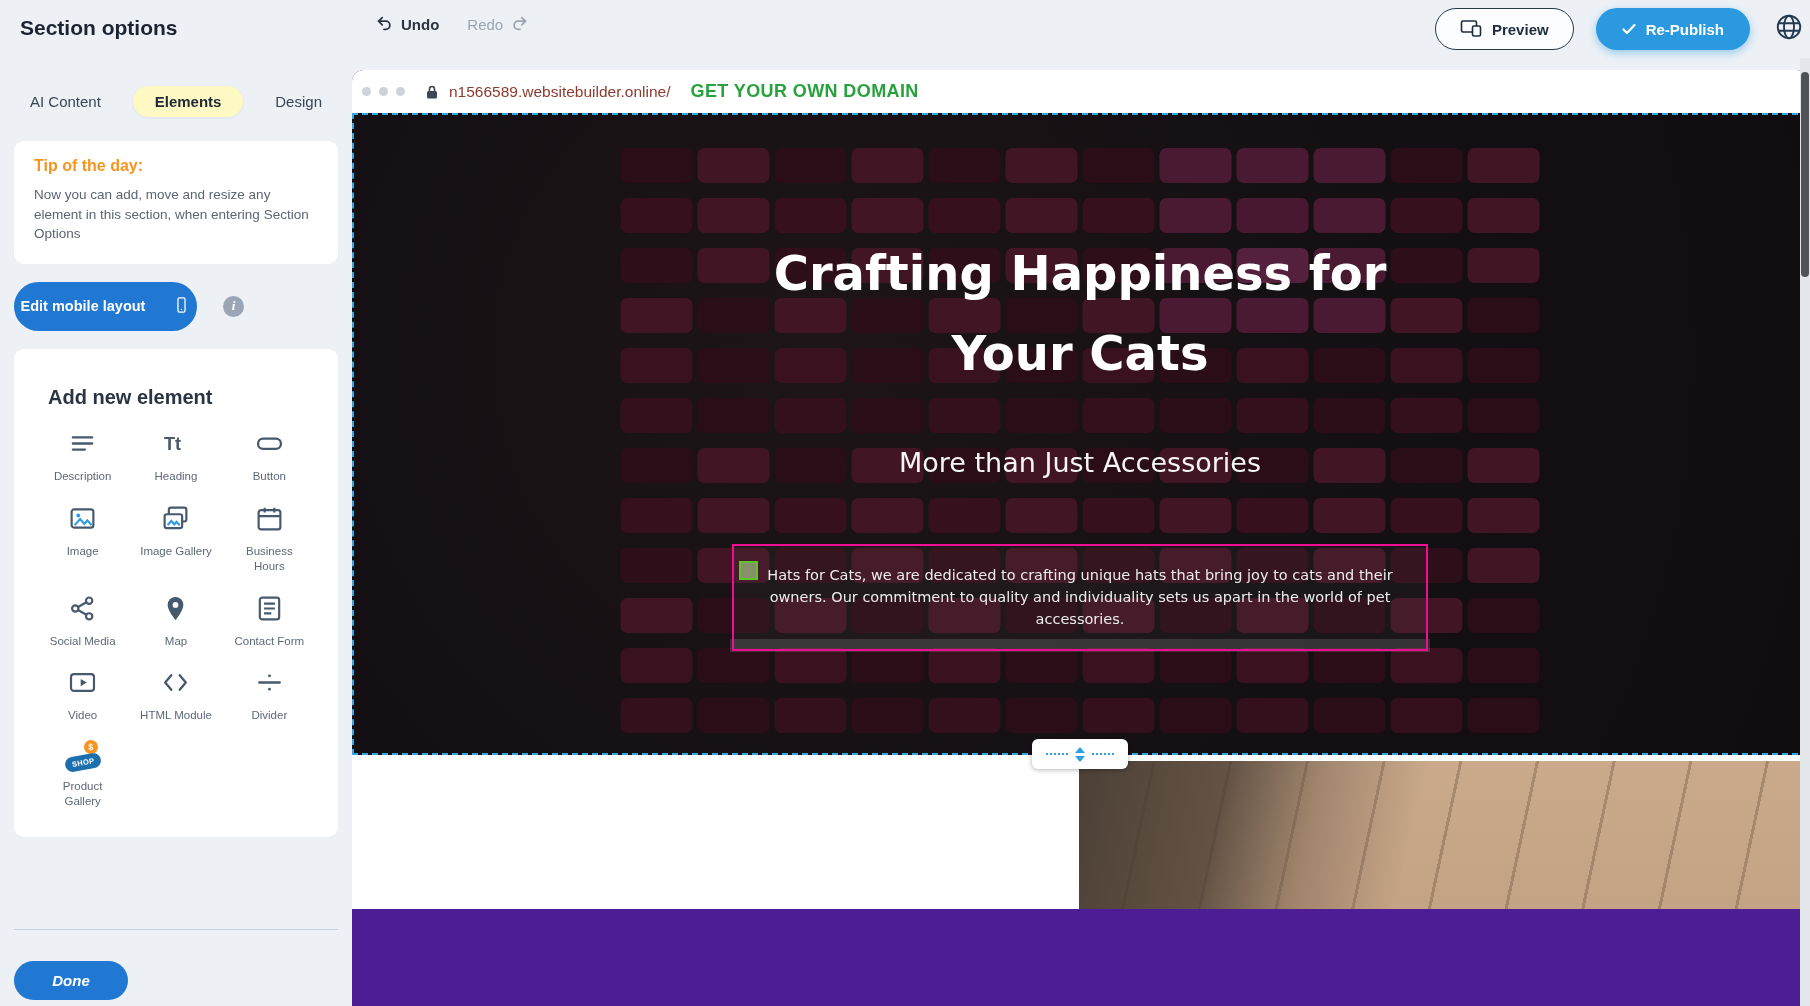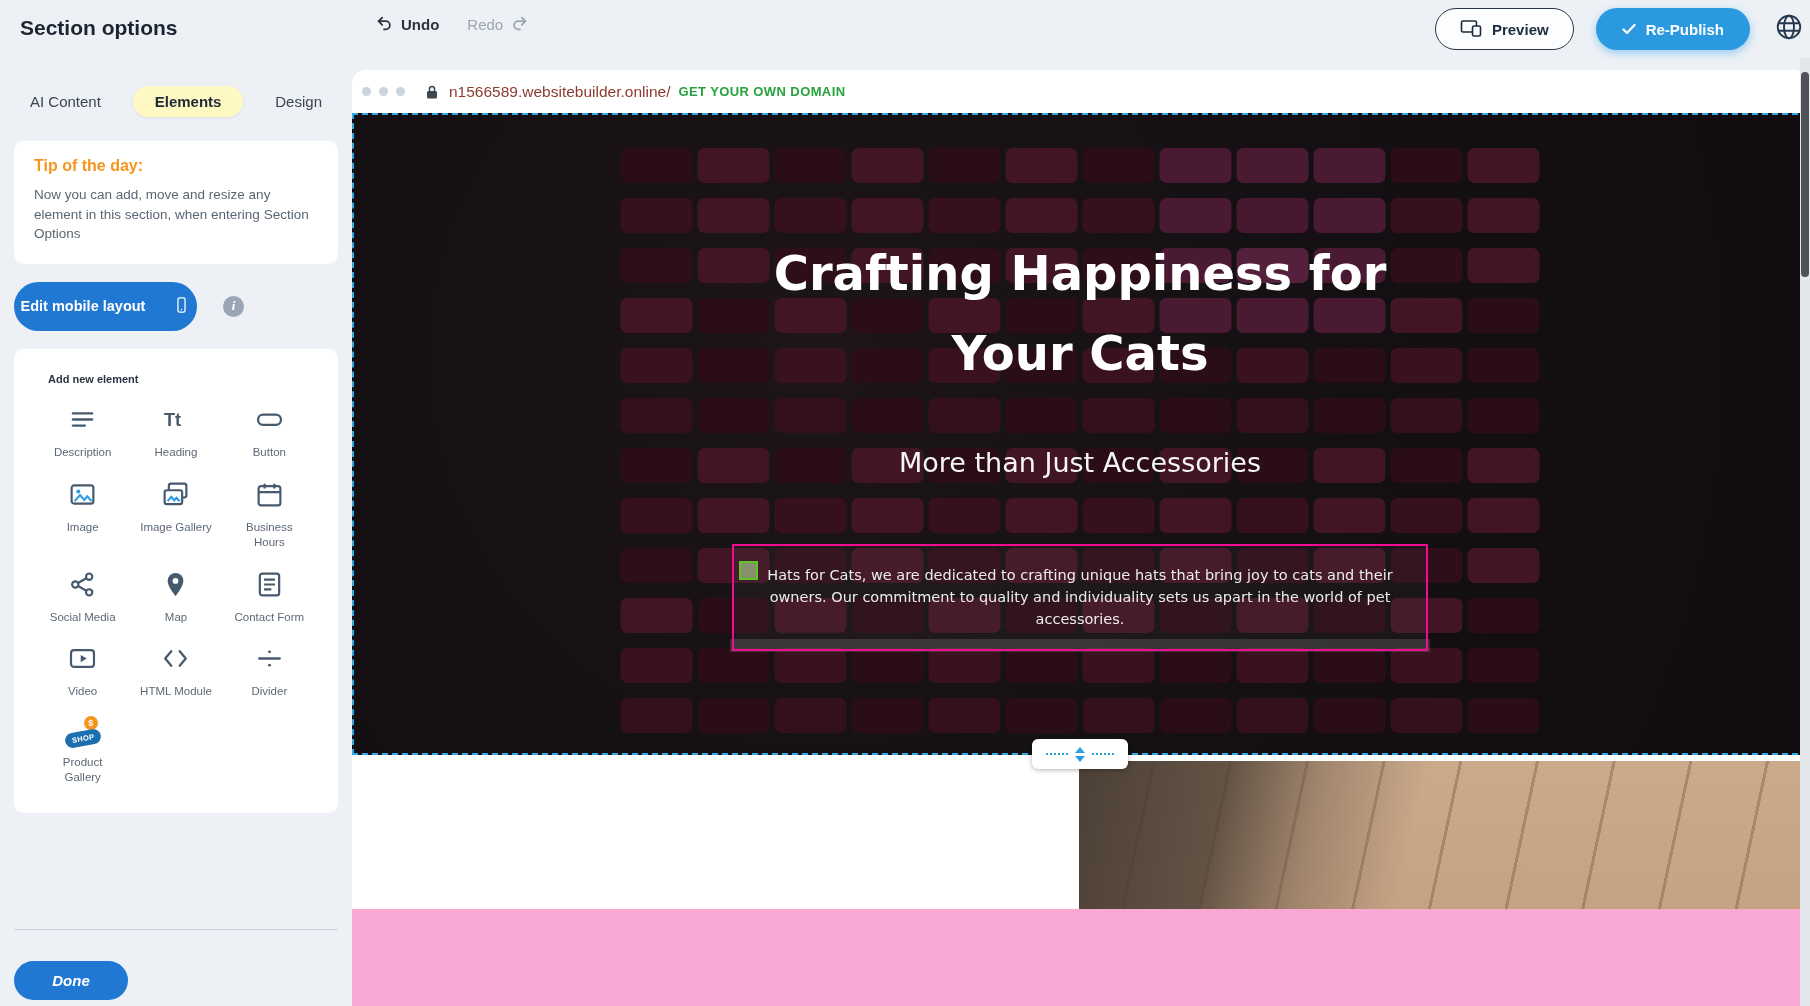--- a/index.html
+++ b/index.html
@@ -31,44 +31,44 @@
   .tip-card { margin-top:24px; padding:16px 20px 20px; }
   .tip-title { color:#f7941d; font-size:16px; font-weight:bold; }
   .tip-body { margin-top:10px; font-size:13.5px; color:#5a6673; line-height:1.45; }
   .mobile-row { margin:18px 14px 0; display:flex; align-items:center; gap:26px; }
   .btn-mobile { height:49px; width:183px; border-radius:25px; background:#2178d3; color:#fff; font-size:14.5px;
                 font-weight:bold; display:flex; align-items:center; justify-content:center; gap:28px; border:none; cursor:pointer; }
   .info-badge { width:21px; height:21px; border-radius:50%; background:#9aa6b6; color:#fff; font-size:13px;
                 font-family:"Liberation Serif", serif; font-style:italic; font-weight:bold;
                 display:flex; align-items:center; justify-content:center; cursor:pointer; }
   .elements-card { margin-top:18px; padding:24px 22px 28px; }
-  .elements-title { font-size:11px; font-weight:bold; color:#2a3442; margin-left:12px; }
+  .elements-title { font-size:20px; font-weight:bold; color:#2a3442; margin-left:12px;margin-top:13px; }
   .el-grid { margin-top:20px; display:grid; grid-template-columns:repeat(3,1fr); row-gap:20px; align-items:start; }
   .el-item { display:flex; flex-direction:column; align-items:center; gap:7px; cursor:pointer; }
   .el-item svg { width:29px; height:29px; }
   .el-label { font-size:11.5px; color:#5d6977; text-align:center; line-height:1.3; max-width:76px; }
   .shop-icon { position:relative; width:36px; height:29px; }
   .shop-badge { position:absolute; top:-3px; right:3px; width:14px; height:14px; border-radius:50%; background:#f7941d;
                 color:#fff; font-size:9px; display:flex; align-items:center; justify-content:center; font-weight:bold; }
   .shop-pill { position:absolute; bottom:2px; left:0; background:#1c6fae; color:#fff; font-size:7.5px; font-weight:bold;
                padding:3px 7px; border-radius:9px; transform:rotate(-10deg); letter-spacing:.3px; }
   .sidebar-divider { position:absolute; left:14px; right:14px; bottom:76px; height:1px; background:#c9d2dc; }
   .btn-done { position:absolute; left:14px; bottom:6px; width:114px; height:39px; border-radius:20px; background:#2178d3;
               color:#fff; font-size:15px; font-weight:bold; display:flex; align-items:center; justify-content:center;
               border:none; cursor:pointer;font-style:italic; }
 
   
-  .browser { position:absolute; left:352px; top:70px; width:1456px; height:936px; background:#f9a8d4;
+  .browser { position:absolute; left:352px; top:70px; width:1456px; height:936px; background:#4c1d95;
              border-radius:12px 12px 0 0; overflow:hidden; }
   .browser-bar { height:43px; background:#fff; display:flex; align-items:center; }
   .window-dots { display:flex; gap:8px; margin-left:10px; }
   .window-dots span { width:9px; height:9px; border-radius:50%; background:#ccd3db; }
   .lock-icon { margin-left:20px; display:flex; }
   .url-text { margin-left:10px; font-size:15.5px; color:#8c3b2e; cursor:text; }
-  .domain-link { margin-left:8px; font-size:13px; font-weight:bold; color:#27a23c; letter-spacing:.4px;
+  .domain-link { margin-left:20px; font-size:18px; font-weight:bold; color:#27a23c; letter-spacing:.4px;
                  text-decoration:none; cursor:pointer; }
 
   .site-header { height:97px; background:#e73b2e; display:flex; align-items:center; position:relative; }
   .site-logo { margin-left:30px; color:#fff; font-size:21px; font-weight:bold; letter-spacing:2px;
                transform:scaleY(1.12); cursor:pointer; }
   .site-nav { position:absolute; right:42px; display:flex; align-items:center; gap:38px; }
   .nav-item { color:#fff; font-size:15.5px; cursor:pointer; position:relative; font-family:"DejaVu Sans", sans-serif; }
   .nav-item.active::after { content:""; position:absolute; left:-2px; right:-2px; bottom:-10px; height:2px; background:#fff; }
 
   .hero { position:relative; height:642px; border:2px dashed #2fa9e6;

